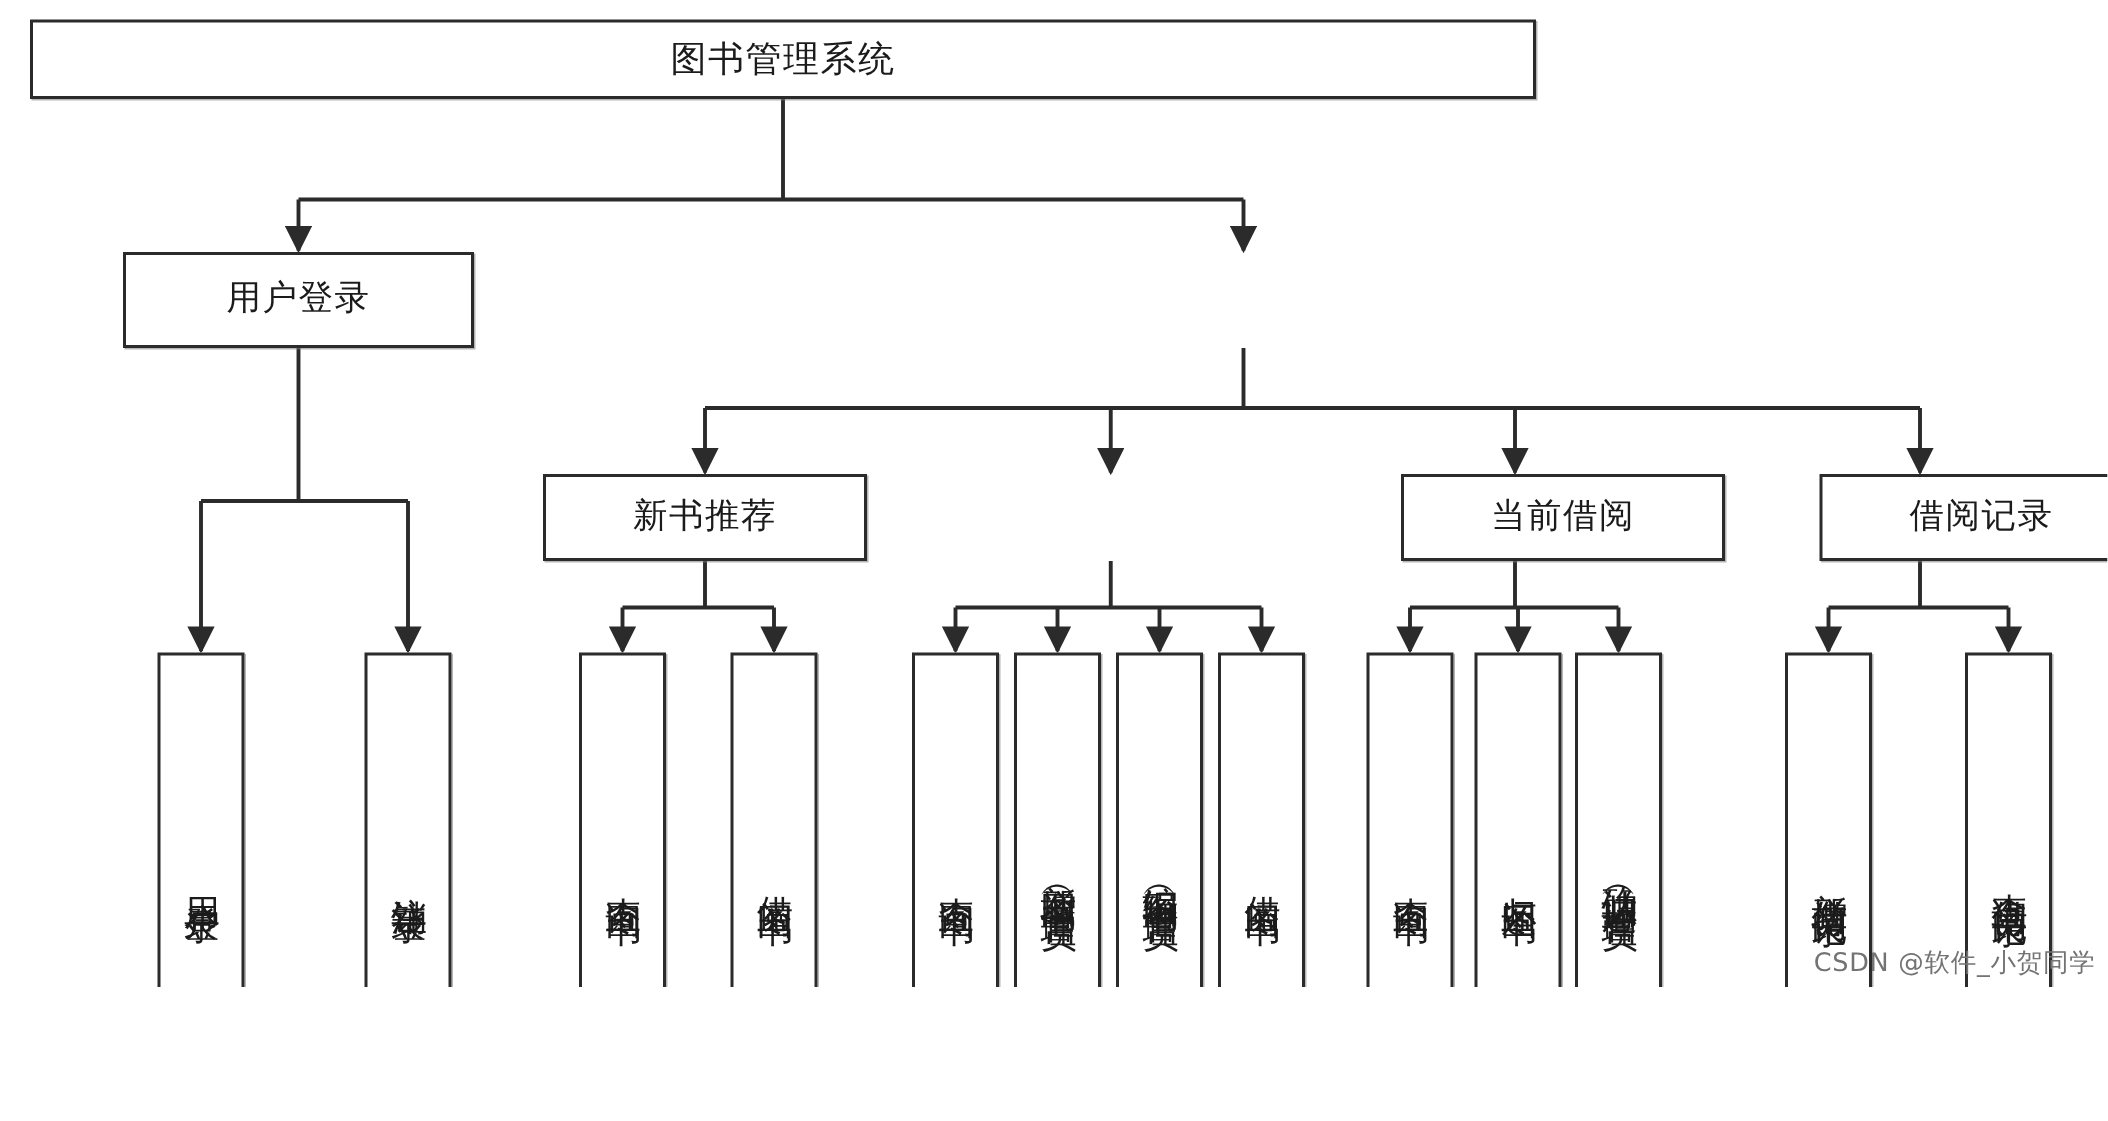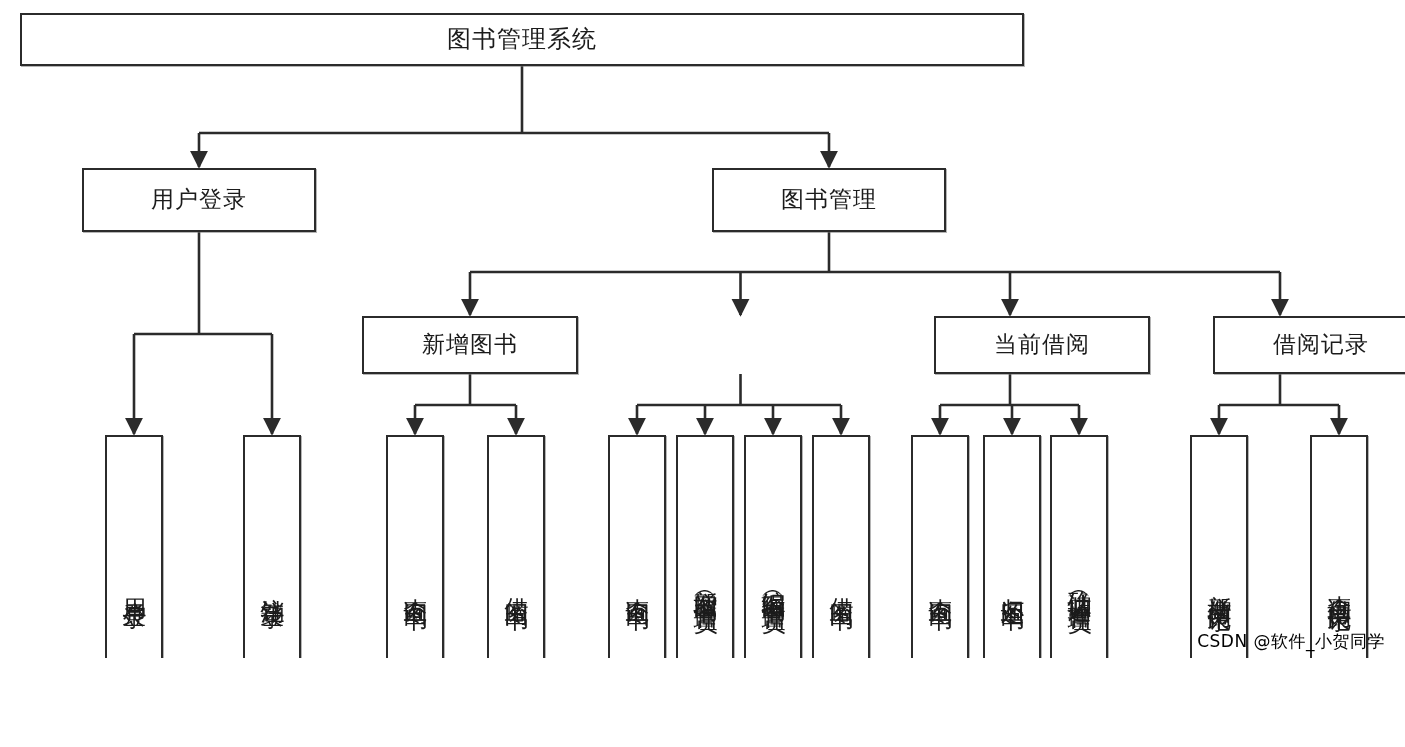--- a/index.html
+++ b/index.html
@@ -59,24 +59,24 @@
   .node.v .label {
     writing-mode: vertical-rl;
     text-orientation: upright;
     font-size: 24px;
     line-height: 1.05;
     letter-spacing: 3px;
     max-height: 270px;
   }
   #watermark {
     position: absolute;
-    right: 20px;
+    right: 8px;
     bottom: 5px;
     font-size: 17px;
-    color: #000000;
+    color: #737373;
     letter-spacing: 0.5px;
     white-space: nowrap;
     user-select: none;
   }
 </style>
 </head>
 <body>
 
 <div id="canvas">
 
@@ -123,26 +123,23 @@
       </g>
   </svg>
 
   <div class="node h root" style="left: 20px; top: 13px; width: 1004px; height: 53px;">
     <span class="label">图书管理系统</span>
   </div>
 
   <div class="node h" style="left: 82px; top: 168px; width: 234px; height: 64px;">
     <span class="label">用户登录</span>
   </div>
-  <div class="node h" style="left: 712px; top: 168px; width: 234px; height: 64px;">
-    <span class="label">图书管理</span>
-  </div>
 
   <div class="node h" style="left: 362px; top: 316px; width: 216px; height: 58px;">
-    <span class="label">新增图书</span>
+    <span class="label">新书推荐</span>
   </div>
   <div class="node h" style="left: 902px; top: 316px; width: 216px; height: 58px; margin-left: 32px;">
     <span class="label">当前借阅</span>
   </div>
   <div class="node h" style="left: 1213px; top: 316px; width: 216px; height: 58px; justify-content: center;">
     <span class="label">借阅记录</span>
   </div>
 
   <div class="node v" style="left: 105px; top: 435px; width: 58px; height: 299px;">
     <span class="label">用户登录</span>

